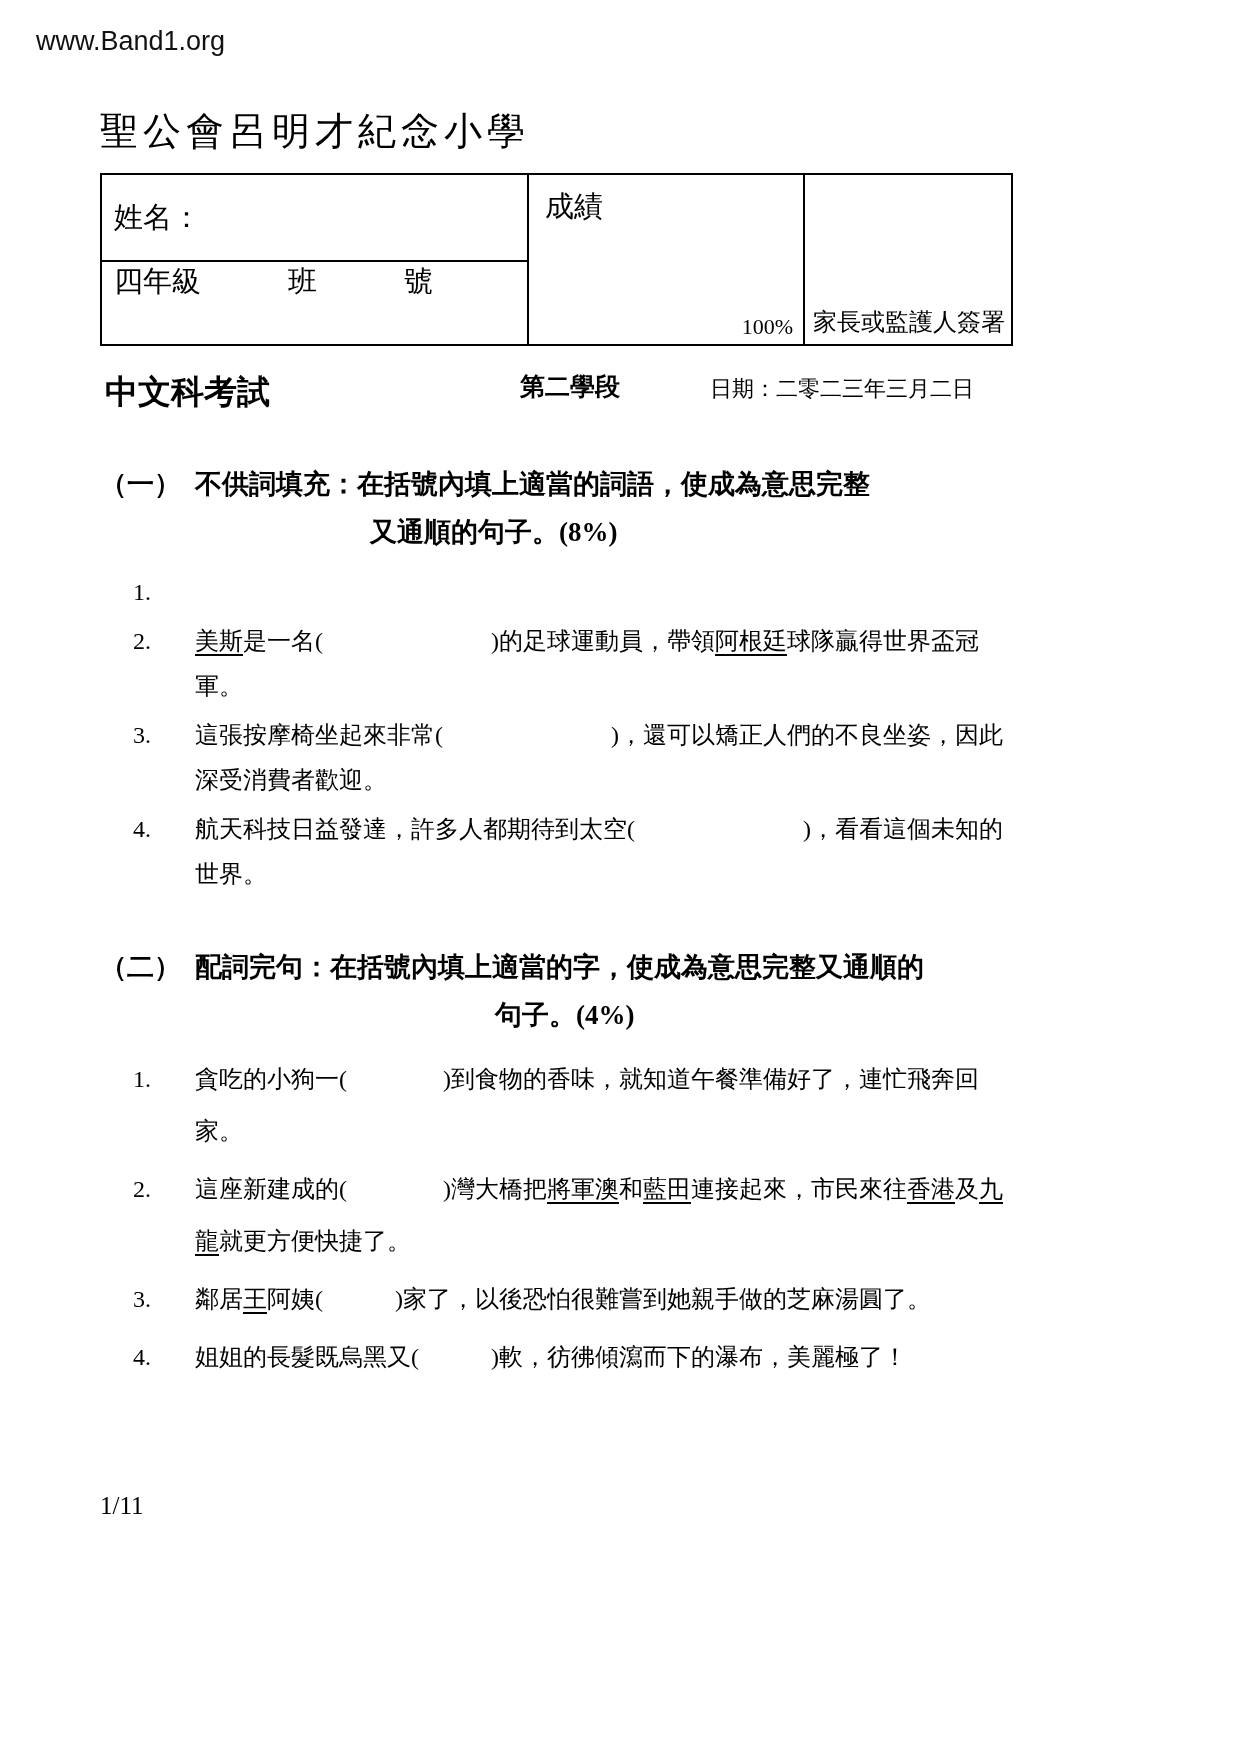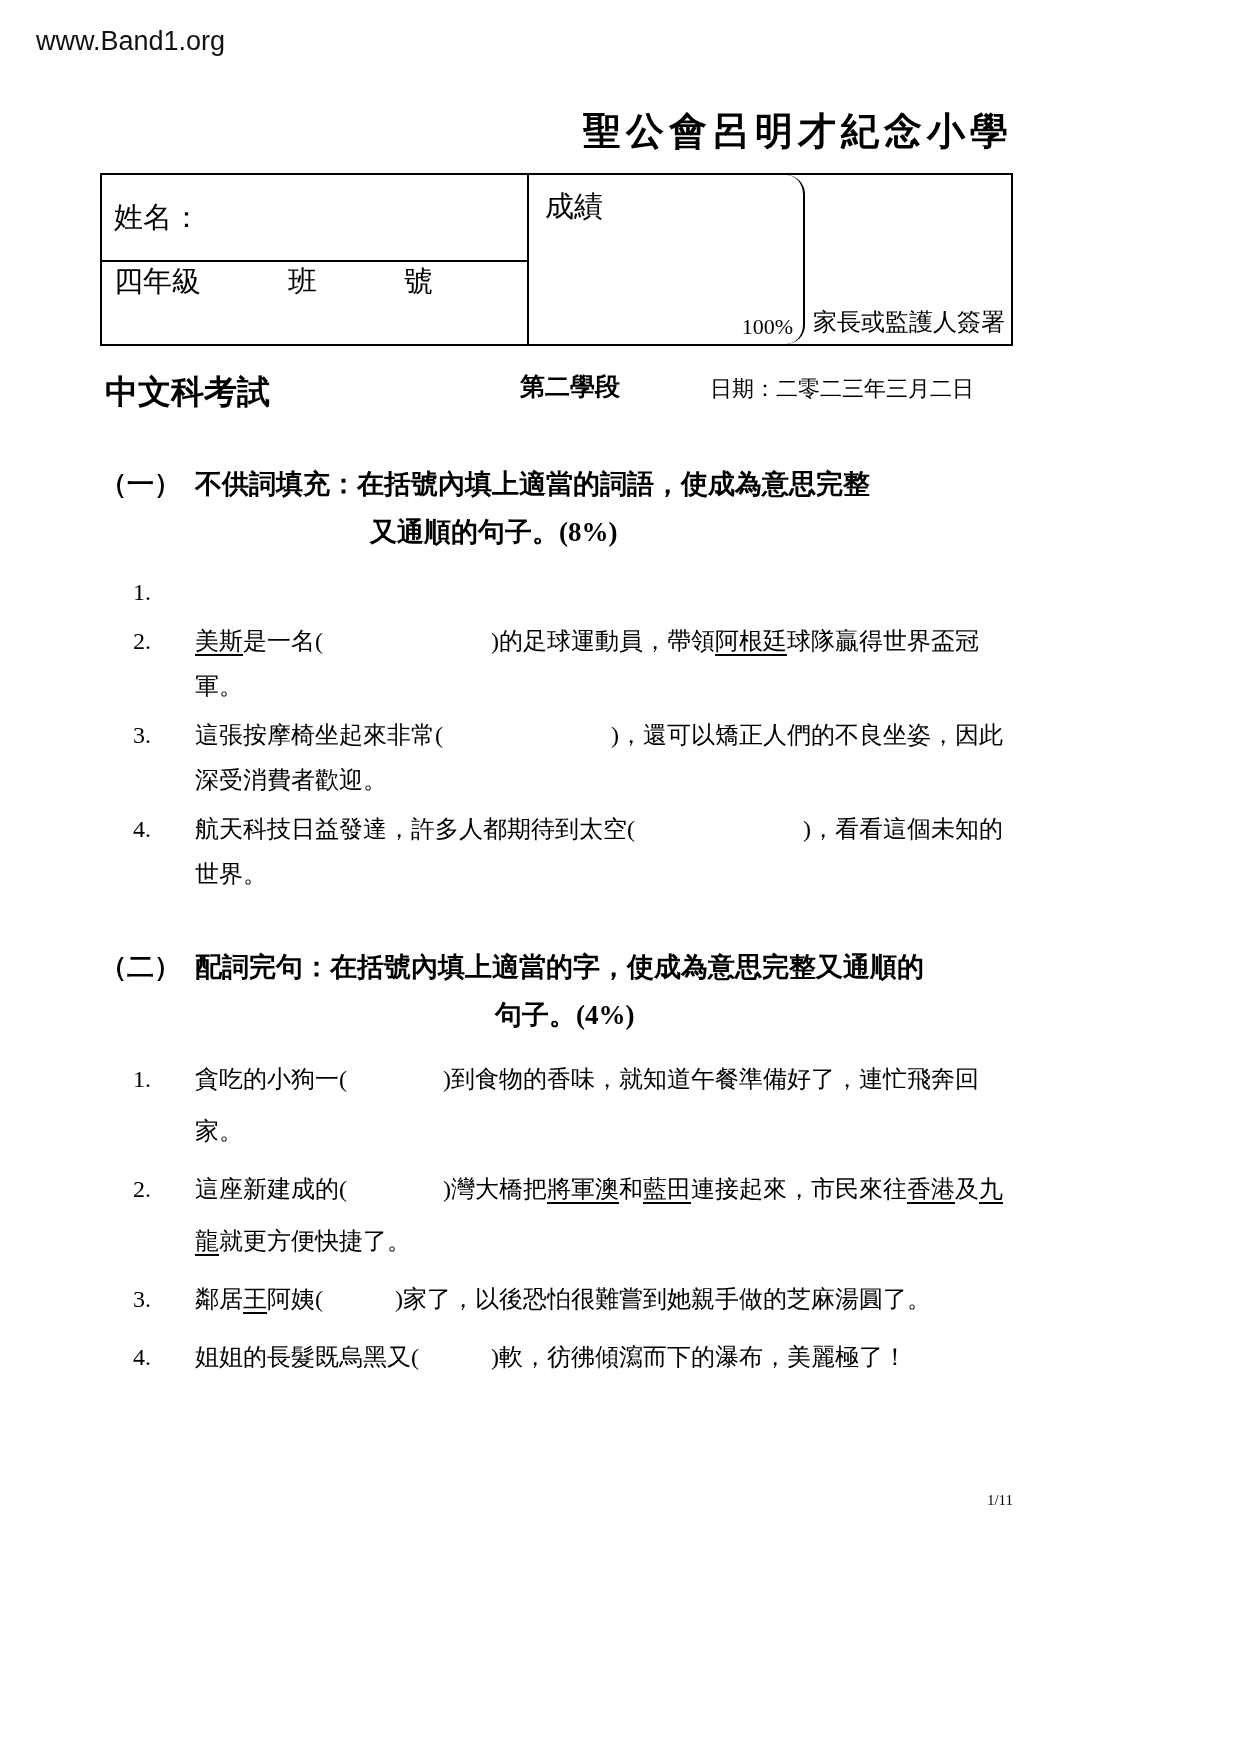--- a/index.html
+++ b/index.html
@@ -1,30 +1,30 @@
 <!DOCTYPE html>
 <html><head>
 <meta charset="utf-8">
 <style>
   html,body{margin:0;padding:0;background:#fff;}
   .page{position:relative;width:1240px;height:1754px;background:#ffffff;color:#000;
         font-family:"Liberation Serif", serif;overflow:hidden;}
   .watermark{position:absolute;left:36px;top:26px;font-family:"Liberation Sans", sans-serif;
              font-size:27px;color:#111;}
   .content{position:absolute;left:100px;top:0;width:913px;}
-  .school-title{margin:106px 0 0 0;text-align:right;font-size:38px;font-weight:bold;
+  .school-title{margin:106px 0 0 0;text-align:left;font-size:38px;font-weight:normal;
                 letter-spacing:5px;}
   
   .info-table{margin-top:16px;display:flex;border:2px solid #000;height:173px;box-sizing:border-box;}
   .col-left{width:425px;border-right:2px solid #000;display:flex;flex-direction:column;flex:none;}
   .cell-name{height:87px;border-bottom:2px solid #000;display:flex;align-items:center;
              padding-left:12px;font-size:29px;box-sizing:border-box;font-family:Liberation Mono, monospace;}
   .cell-class{flex:1;display:flex;align-items:flex-start;padding-left:12px;font-size:29px;}
   .col-mid{width:276px;border-right:2px solid #000;position:relative;flex:none;
-           padding:12px 0 0 16px;font-size:29px;box-sizing:border-box;border-radius:19px;}
+           padding:12px 0 0 16px;font-size:29px;box-sizing:border-box;}
   .score-total{position:absolute;right:10px;bottom:4px;font-size:22px;}
   .col-right{flex:1;position:relative;}
   .sig-label{position:absolute;left:8px;bottom:6px;font-size:24px;white-space:nowrap;}
   
   .exam-row{position:relative;height:42px;margin-top:22px;}
   .exam-row .subject{position:absolute;left:5px;top:2px;font-size:33px;font-weight:bold;}
   .exam-row .term{position:absolute;left:420px;top:2px;font-size:25px;font-weight:bold;}
   .exam-row .date{position:absolute;left:610px;top:6px;font-size:22px;}
   
   .sec-head{display:flex;font-size:27px;font-weight:bold;line-height:48px;}
@@ -34,21 +34,21 @@
   .sec2{margin-top:46px;}
   .indent-s1{margin-left:175px;}
   .indent-s2{margin-left:300px;}
   .questions{margin-top:14px;}
   .question{display:flex;font-size:24px;}
   .sec1 .question{line-height:45px;margin-bottom:4px;}
   .sec2 .question{line-height:52px;margin-bottom:6px;}
   .qnum{width:95px;padding-left:33px;box-sizing:border-box;flex:none;}
   .qtext{flex:1;}
   .u{text-decoration:underline;text-underline-offset:5px;}
-  .footer{position:absolute;left:100px;width:913px;top:1492px;text-align:right;font-size:15px;}
+  .footer{position:absolute;left:100px;width:913px;top:1492px;text-align:left;font-size:25px;}
 </style>
 </head>
 <body>
 
 <div class="page">
 
   <div class="watermark">www.Band1.org</div>
 
   <div class="content">
 

